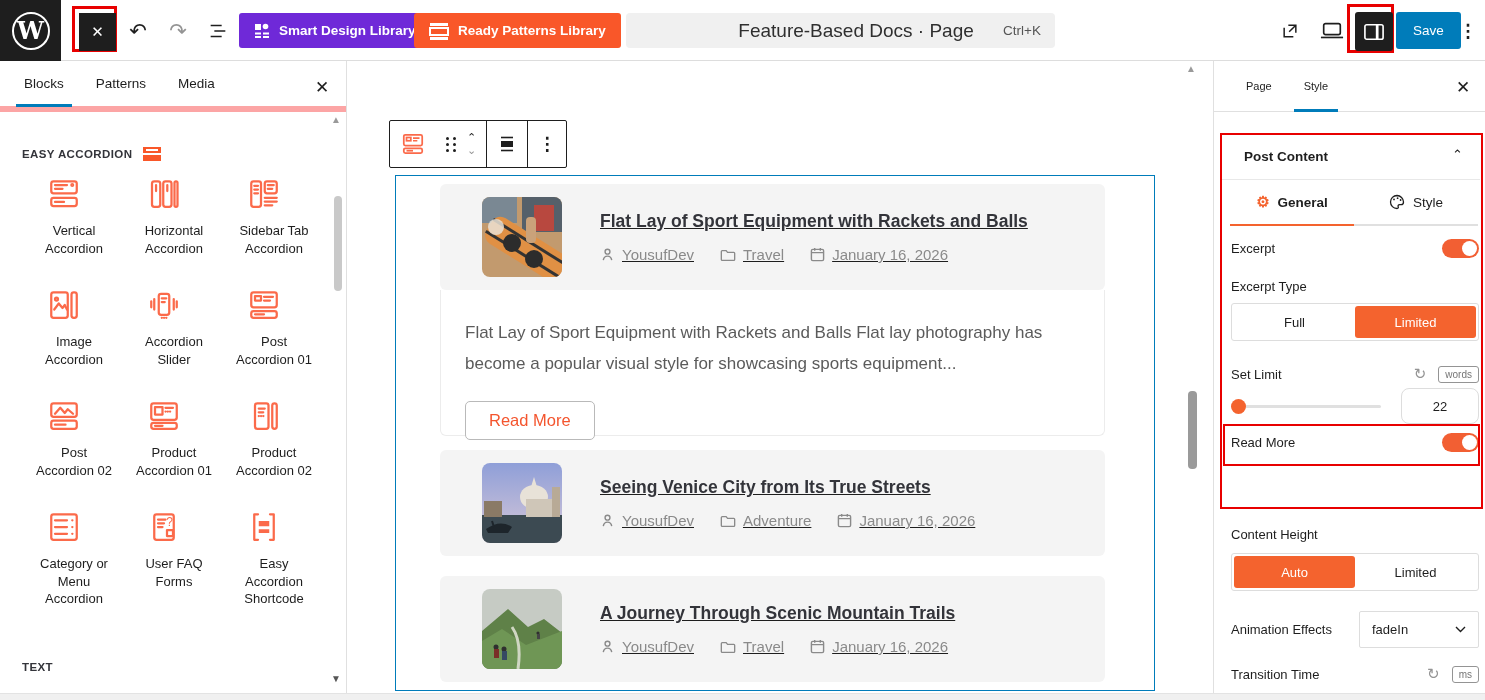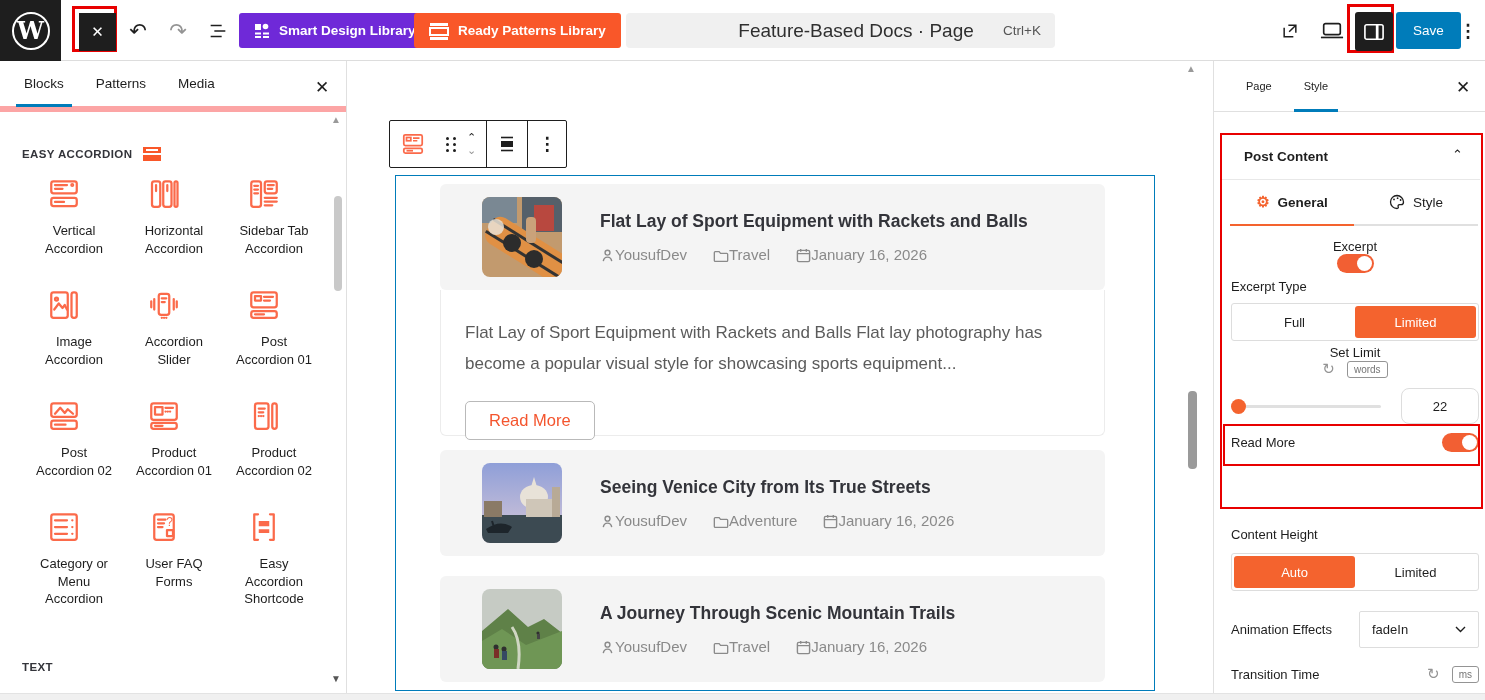--- a/index.html
+++ b/index.html
@@ -43,26 +43,26 @@
   .page-title { position:absolute; left:0; top:23px; width:100%; text-align:center; font-size:30px; font-weight:500; letter-spacing:-.5px; color:#0d0d1a; }
   .blk-toolbar { position:absolute; left:41px; top:59px; height:48px; background:#fff; border:1px solid #1e1e1e; border-radius:2px; display:flex; align-items:stretch; z-index:10; }
   .blk-toolbar .cell { display:flex; align-items:center; padding:0 10px; gap:10px; cursor:pointer; }
   .blk-toolbar .sep { width:1px; background:#1e1e1e; }
   .chev-col { display:flex; flex-direction:column; gap:2px; align-items:center; font-size:11px; line-height:1; }
   .chev-col .up { color:#1e1e1e; } .chev-col .dn { color:#949494; }
   .dots6 { display:grid; grid-template-columns:4px 4px; gap:3px; }
   .dots6 i { width:3px; height:3px; border-radius:50%; background:#1e1e1e; }
   .kebab { font-size:18px; font-weight:bold; color:#1e1e1e; letter-spacing:0; }
   .sel-block { position:absolute; left:47px; top:114px; width:760px; height:516px; border:1.5px solid #007cba; background:#fff; }
-  .post-card { position:absolute; left:44px; width:665px; background:#f4f4f4; border-radius:6px; }
+  .post-card { position:absolute; left:44px; width:665px; background:#f4f4f4; border-radius:6px;text-decoration:underline; }
   .card-head { display:flex; align-items:center; padding:13px 0 13px 42px; gap:38px; }
   .thumb { width:80px; height:80px; border-radius:8px; overflow:hidden; flex:none; }
   .post-title { font-size:17.5px; font-weight:bold; color:#33343a; margin-bottom:14px; }
   .meta-row { display:flex; align-items:center; gap:26px; font-size:15px; color:#8a8a8a; }
-  .meta { display:flex; align-items:flex-end; }
+  .meta { display:flex; align-items:center; gap:7px; }
   .meta svg { stroke:#8a8a8a; fill:none; stroke-width:1.5; }
   .card-body { position:absolute; left:44px; width:665px; background:#fff; border:1px solid #ececec; border-top:none; border-radius:0 0 6px 6px; padding:28px 24px 24px 24px; }
   .excerpt { font-size:17px; color:#5b5b5b; line-height:1.8; margin-bottom:22px; }
   .readmore-btn { display:inline-block; border:1px solid #b9b9b9; border-radius:5px; background:#fff; color:#f4552e; font-size:16.5px; padding:9px 23px; cursor:pointer; }
   .cv-scroll-up { position:absolute; right:3px; top:2px; font-size:10px; color:#9a9a9a; cursor:pointer; }
   .cv-thumb { position:absolute; right:2px; top:330px; width:9px; height:78px; background:#9a9a9a; border-radius:4px; cursor:pointer; }
 
   
   .rsb { position:absolute; left:1213px; top:61px; width:272px; height:639px; background:#fff; border-left:1px solid #e0e0e0; }
   .rsb-tabs { position:absolute; left:0; top:0; width:100%; height:51px; border-bottom:1px solid #e0e0e0; display:flex; align-items:stretch; padding-left:16px; }
@@ -528,34 +528,34 @@
       <svg width="16" height="16" viewBox="0 0 16 16">
           <path d="M8 1.5a6.5 6.5 0 1 0 0 13c1.2 0 1.6-.8 1.2-1.7-.5-1 .1-2.1 1.3-2.1h1.6c1.6 0 2.4-1 2.4-2.7A6.7 6.7 0 0 0 8 1.5z" stroke="#1e1e1e" fill="none" stroke-width="1.3"></path>
           <circle cx="5" cy="5.4" r=".9" fill="#1e1e1e"></circle>
           <circle cx="8.6" cy="4.2" r=".9" fill="#1e1e1e"></circle>
           <circle cx="11.6" cy="6" r=".9" fill="#1e1e1e"></circle>
         </svg>
       <span>Style</span>
     </div>
   </div>
 
-  <div class="row" style="top:178px;flex-direction:column;">
+  <div class="row" style="top:178px;">
     <span>Excerpt</span>
     <div class="toggle"></div>
   </div>
 
   <div class="row" style="top:218px;">
     <span>Excerpt Type</span>
   </div>
   <div class="seg" style="top:242px;">
     <div>Full</div>
     <div class="on">Limited</div>
   </div>
 
-  <div class="row" style="top:284px;flex-direction:column;">
+  <div class="row" style="top:304px;">
     <span>Set Limit</span>
     <span style="display:flex;align-items:center;gap:12px;">
       <span class="reset-ic">↻</span>
       <span class="unit-badge">words</span>
     </span>
   </div>
   <div class="row" style="top:326px; height:38px;">
     <div class="slider-track">
         <div class="slider-thumb"></div>
       </div>

